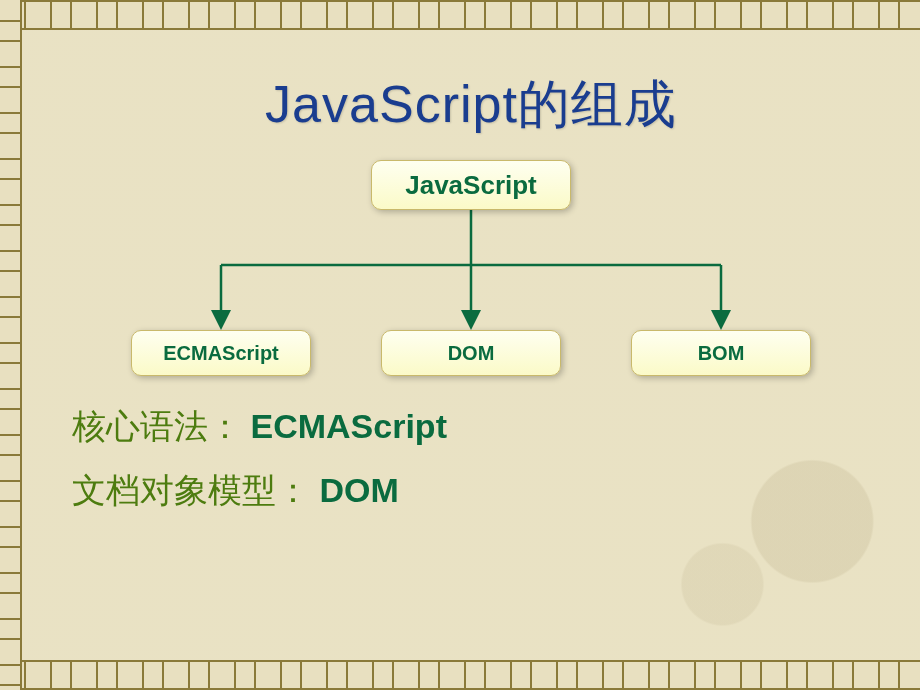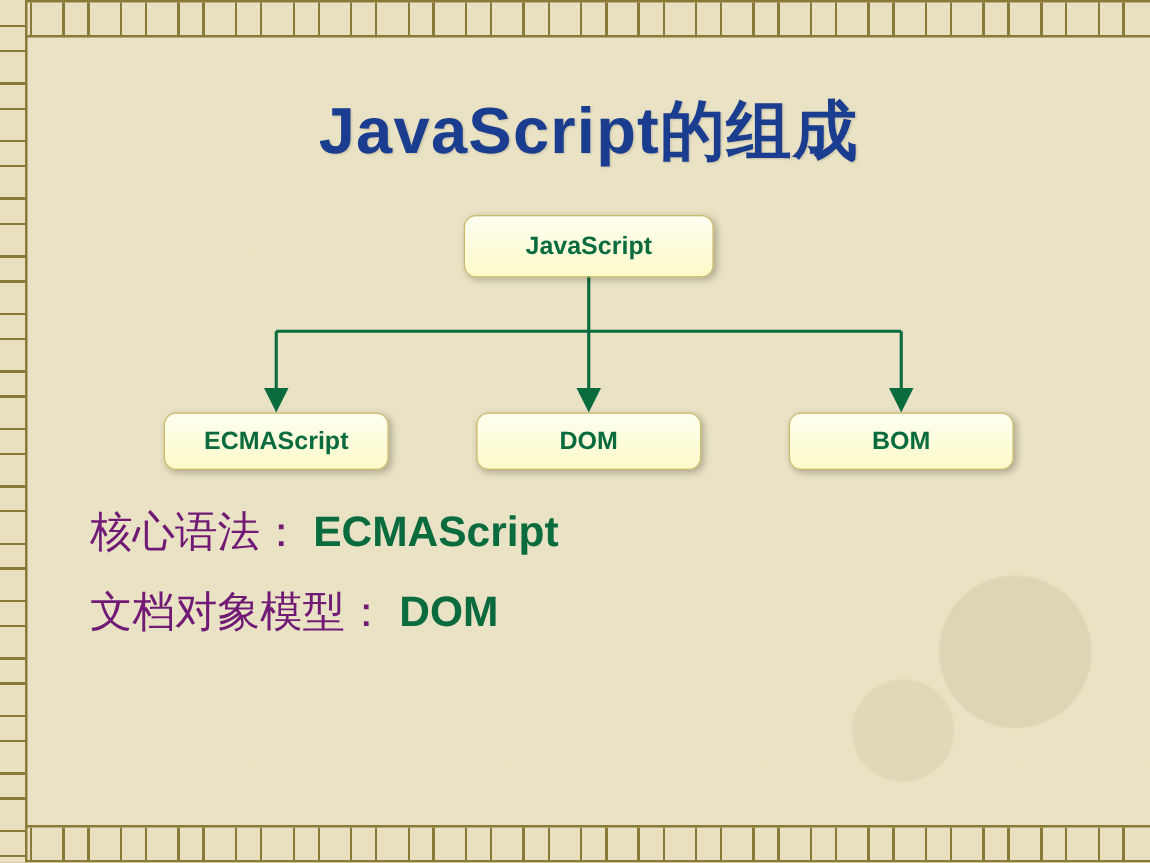--- a/index.html
+++ b/index.html
@@ -55,21 +55,21 @@
   .slide {
     position: absolute;
     left: 22px; right: 0; top: 30px; bottom: 30px;
     padding: 30px 40px 0 40px;
   }
 
   .title {
     text-align: center;
     font-size: 52px;
     color: #1a3d8f;
-    font-weight: 700;
+    font-weight: 400;
     letter-spacing: 1px;
     margin-top: 10px;
     margin-bottom: 20px;
     text-shadow: 1px 1px 2px rgba(0,0,0,0.15);
   }
 
   
   .diagram {
     position: relative;
     width: 760px;
@@ -84,22 +84,22 @@
     color: #0a6b3f;
     font-weight: bold;
     text-align: center;
     box-shadow: 2px 2px 6px rgba(0,0,0,0.25);
     display: flex;
     align-items: center;
     justify-content: center;
   }
   .node-root {
     width: 200px; height: 50px;
-    left: 280px; top: 12px;
-    font-size: 20px;
+    left: 280px; top: 0;
+    font-size: 26px;
   }
   .node-child {
     width: 180px; height: 46px;
     top: 170px;
     font-size: 20px;
   }
   .node-a { left: 40px; }
   .node-b { left: 290px; }
   .node-c { left: 540px; }
 
@@ -113,21 +113,21 @@
 
   
   .bullets {
     margin-left: 10px;
     font-size: 34px;
     line-height: 1.7;
     color: #333;
   }
   .bullets .row { margin-bottom: 6px; }
   .bullets .label {
-    color: #701a75;
+    color: #4d7c0f;
     font-family: "KaiTi", "STKaiti", "SimSun", serif;
   }
   .bullets .value {
     color: #0a6b3f;
     font-weight: bold;
     font-family: Arial, sans-serif;
   }
 </style>
 </head>
 <body>

